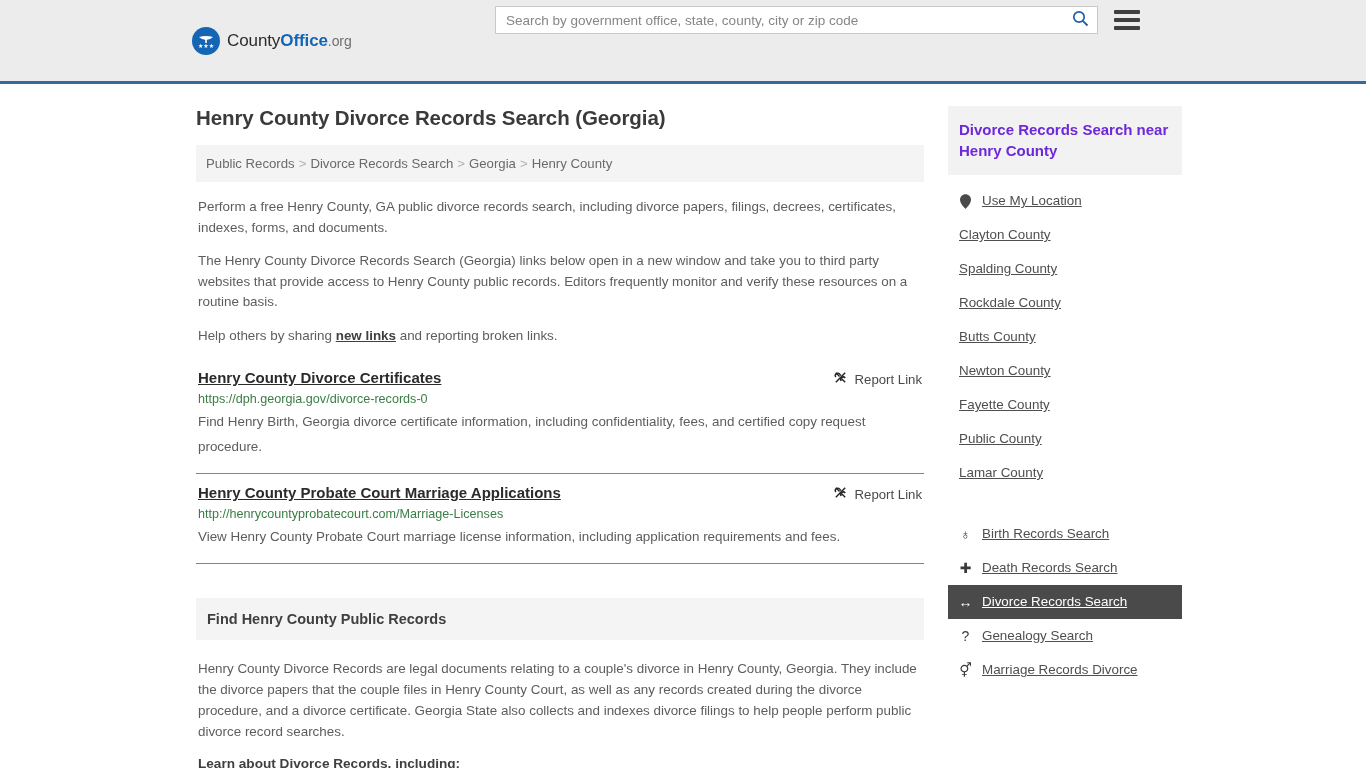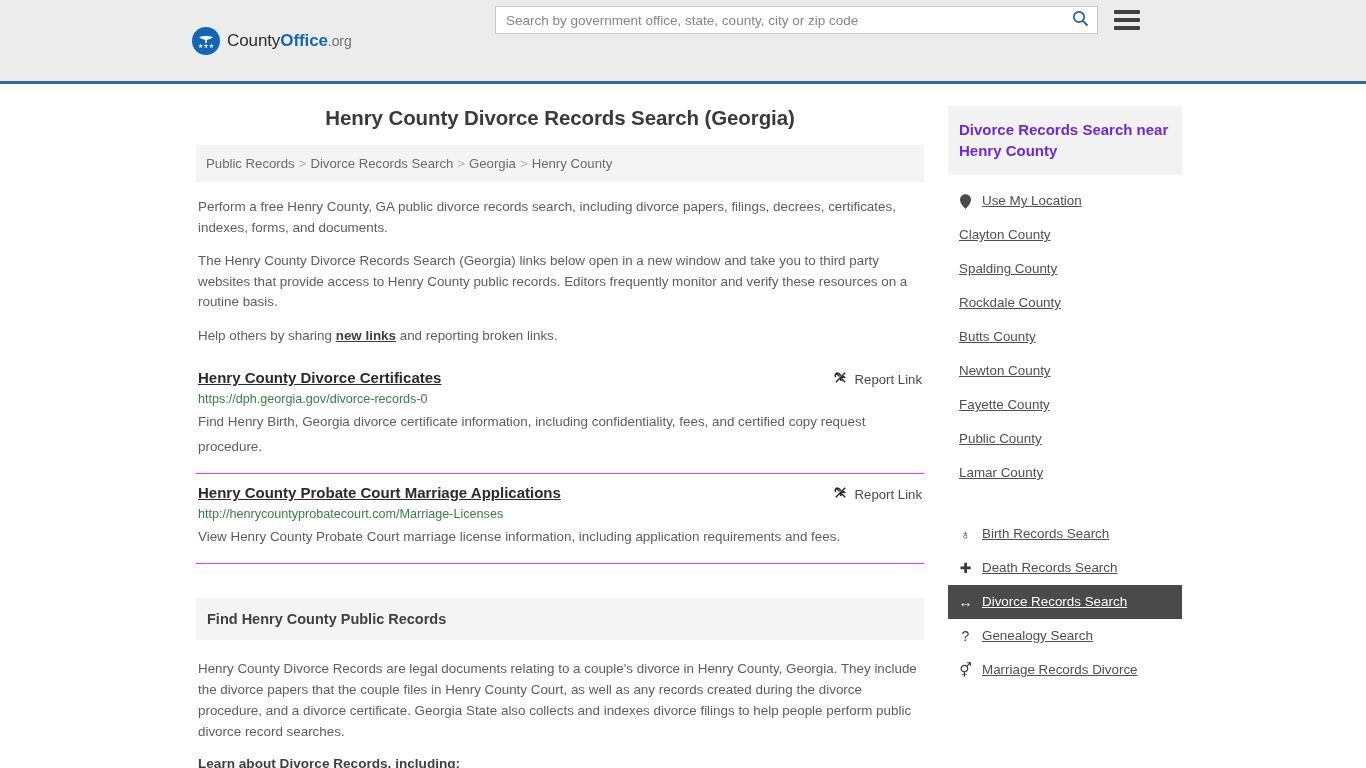--- a/index.html
+++ b/index.html
@@ -93,21 +93,20 @@
   }
   .main-col { width: 728px; flex-shrink: 0; }
   .side-col { width: 234px; flex-shrink: 0; }
 
   h1.page-title {
     font-size: 20.5px;
     color: #3a3a3a;
     font-weight: bold;
     margin-bottom: 15px;
     letter-spacing: -0.1px;
-    text-align: center;
   }
 
   .breadcrumb {
     background: #f4f4f4;
     padding: 11px 10px;
     font-size: 13.2px;
     color: #8a8a8a;
     margin-bottom: 15px;
   }
   .breadcrumb a { color: #6a6a6a; text-decoration: none; cursor: pointer; }

